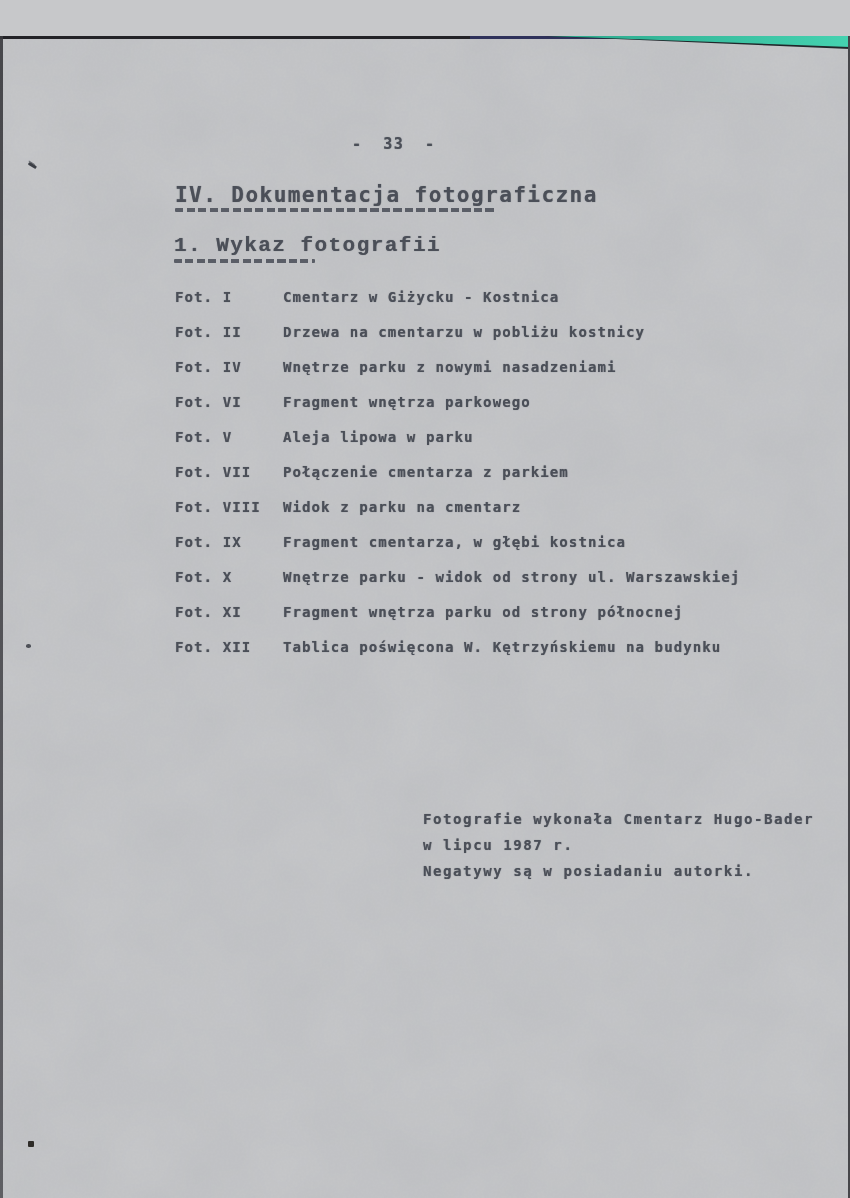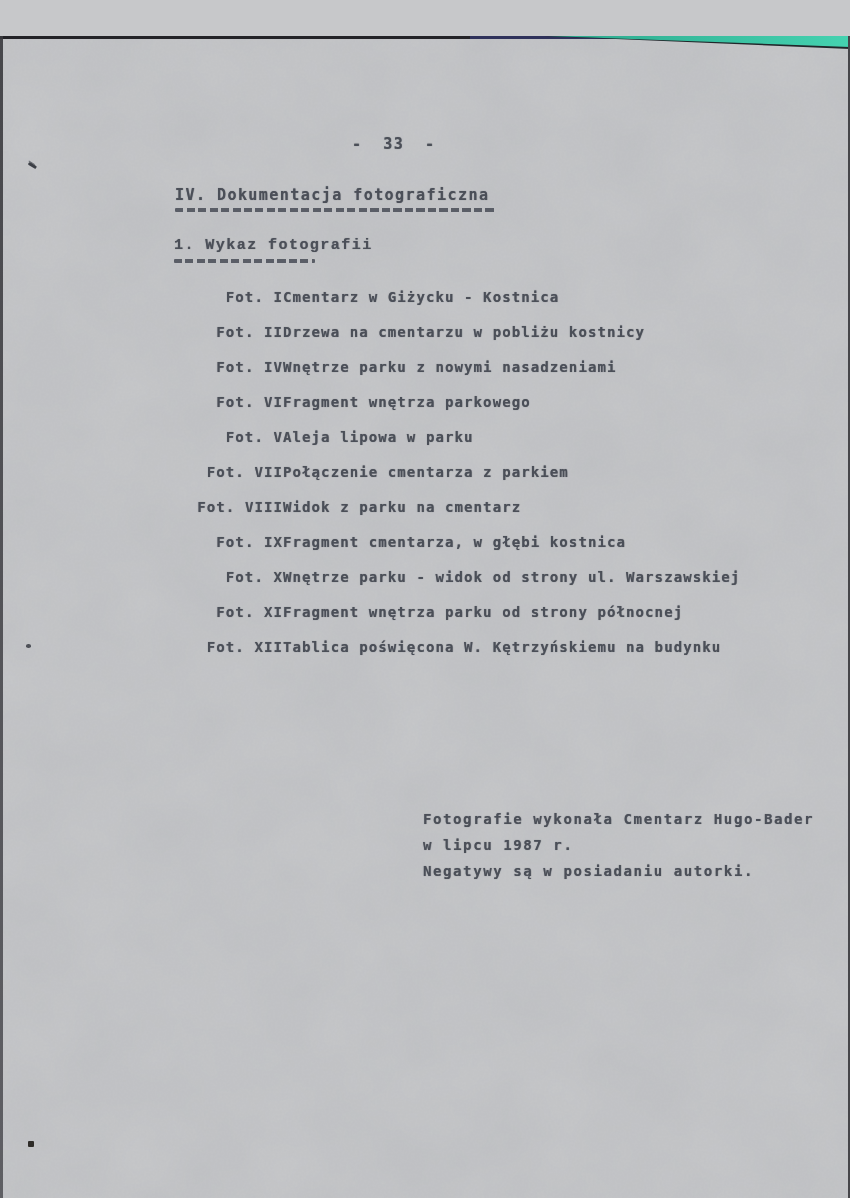--- a/index.html
+++ b/index.html
@@ -23,35 +23,35 @@
     white-space: pre;
     text-shadow: 0 0 1px rgba(70,74,84,0.55), 0.4px 0.4px 0 rgba(70,74,84,0.25);
   }
 
   .page-number {
     position: absolute; left: 352px; top: 98px;
     font-size: 15px; letter-spacing: 1.4px;
   }
 
   .heading { position: absolute; }
-  .heading .typed { font-size: 15px; letter-spacing: 1.45px; }
+  .heading .typed { font-size: 21px; letter-spacing: 1.45px; }
   .heading-iv { left: 175px; top: 149px; }
   .heading-wykaz { left: 174px; top: 200px; font-family: Liberation Mono, monospace; }
   .dashline {
     height: 4px; margin-top: 3px; border-radius: 1px;
     background: repeating-linear-gradient(90deg,
       rgba(72,76,86,0.85) 0px, rgba(72,76,86,0.85) 8px,
       rgba(72,76,86,0) 8px, rgba(72,76,86,0) 11.5px);
   }
   .dash-iv { width: 320px; }
   .dash-wykaz { width: 141px; }
 
   #photo-list { position: absolute; left: 175px; top: 251px; }
   .row { display: flex; height: 35px; align-items: flex-start; }
-  .row .label { width: 108px; flex: 0 0 108px; text-align: right; }
+  .row .label { width: 108px; flex: 0 0 108px; }
 
   .footer-block { position: absolute; left: 423px; top: 771px; }
   .footer-block .typed { letter-spacing: 1.6px; line-height: 25.8px; }
 
   
   .edge-top { position: absolute; top: 0; left: 0; width: 850px; height: 3px; background: #232327; }
   .edge-top-blue { position: absolute; top: 0; left: 470px; width: 225px; height: 3px; background: #34386e; opacity: 0.75; }
   .corner-teal-shadow {
     position: absolute; top: 0; left: 545px; width: 305px; height: 13px;
     background: #20262a; clip-path: polygon(0 0, 100% 0, 100% 100%, 0 0);

